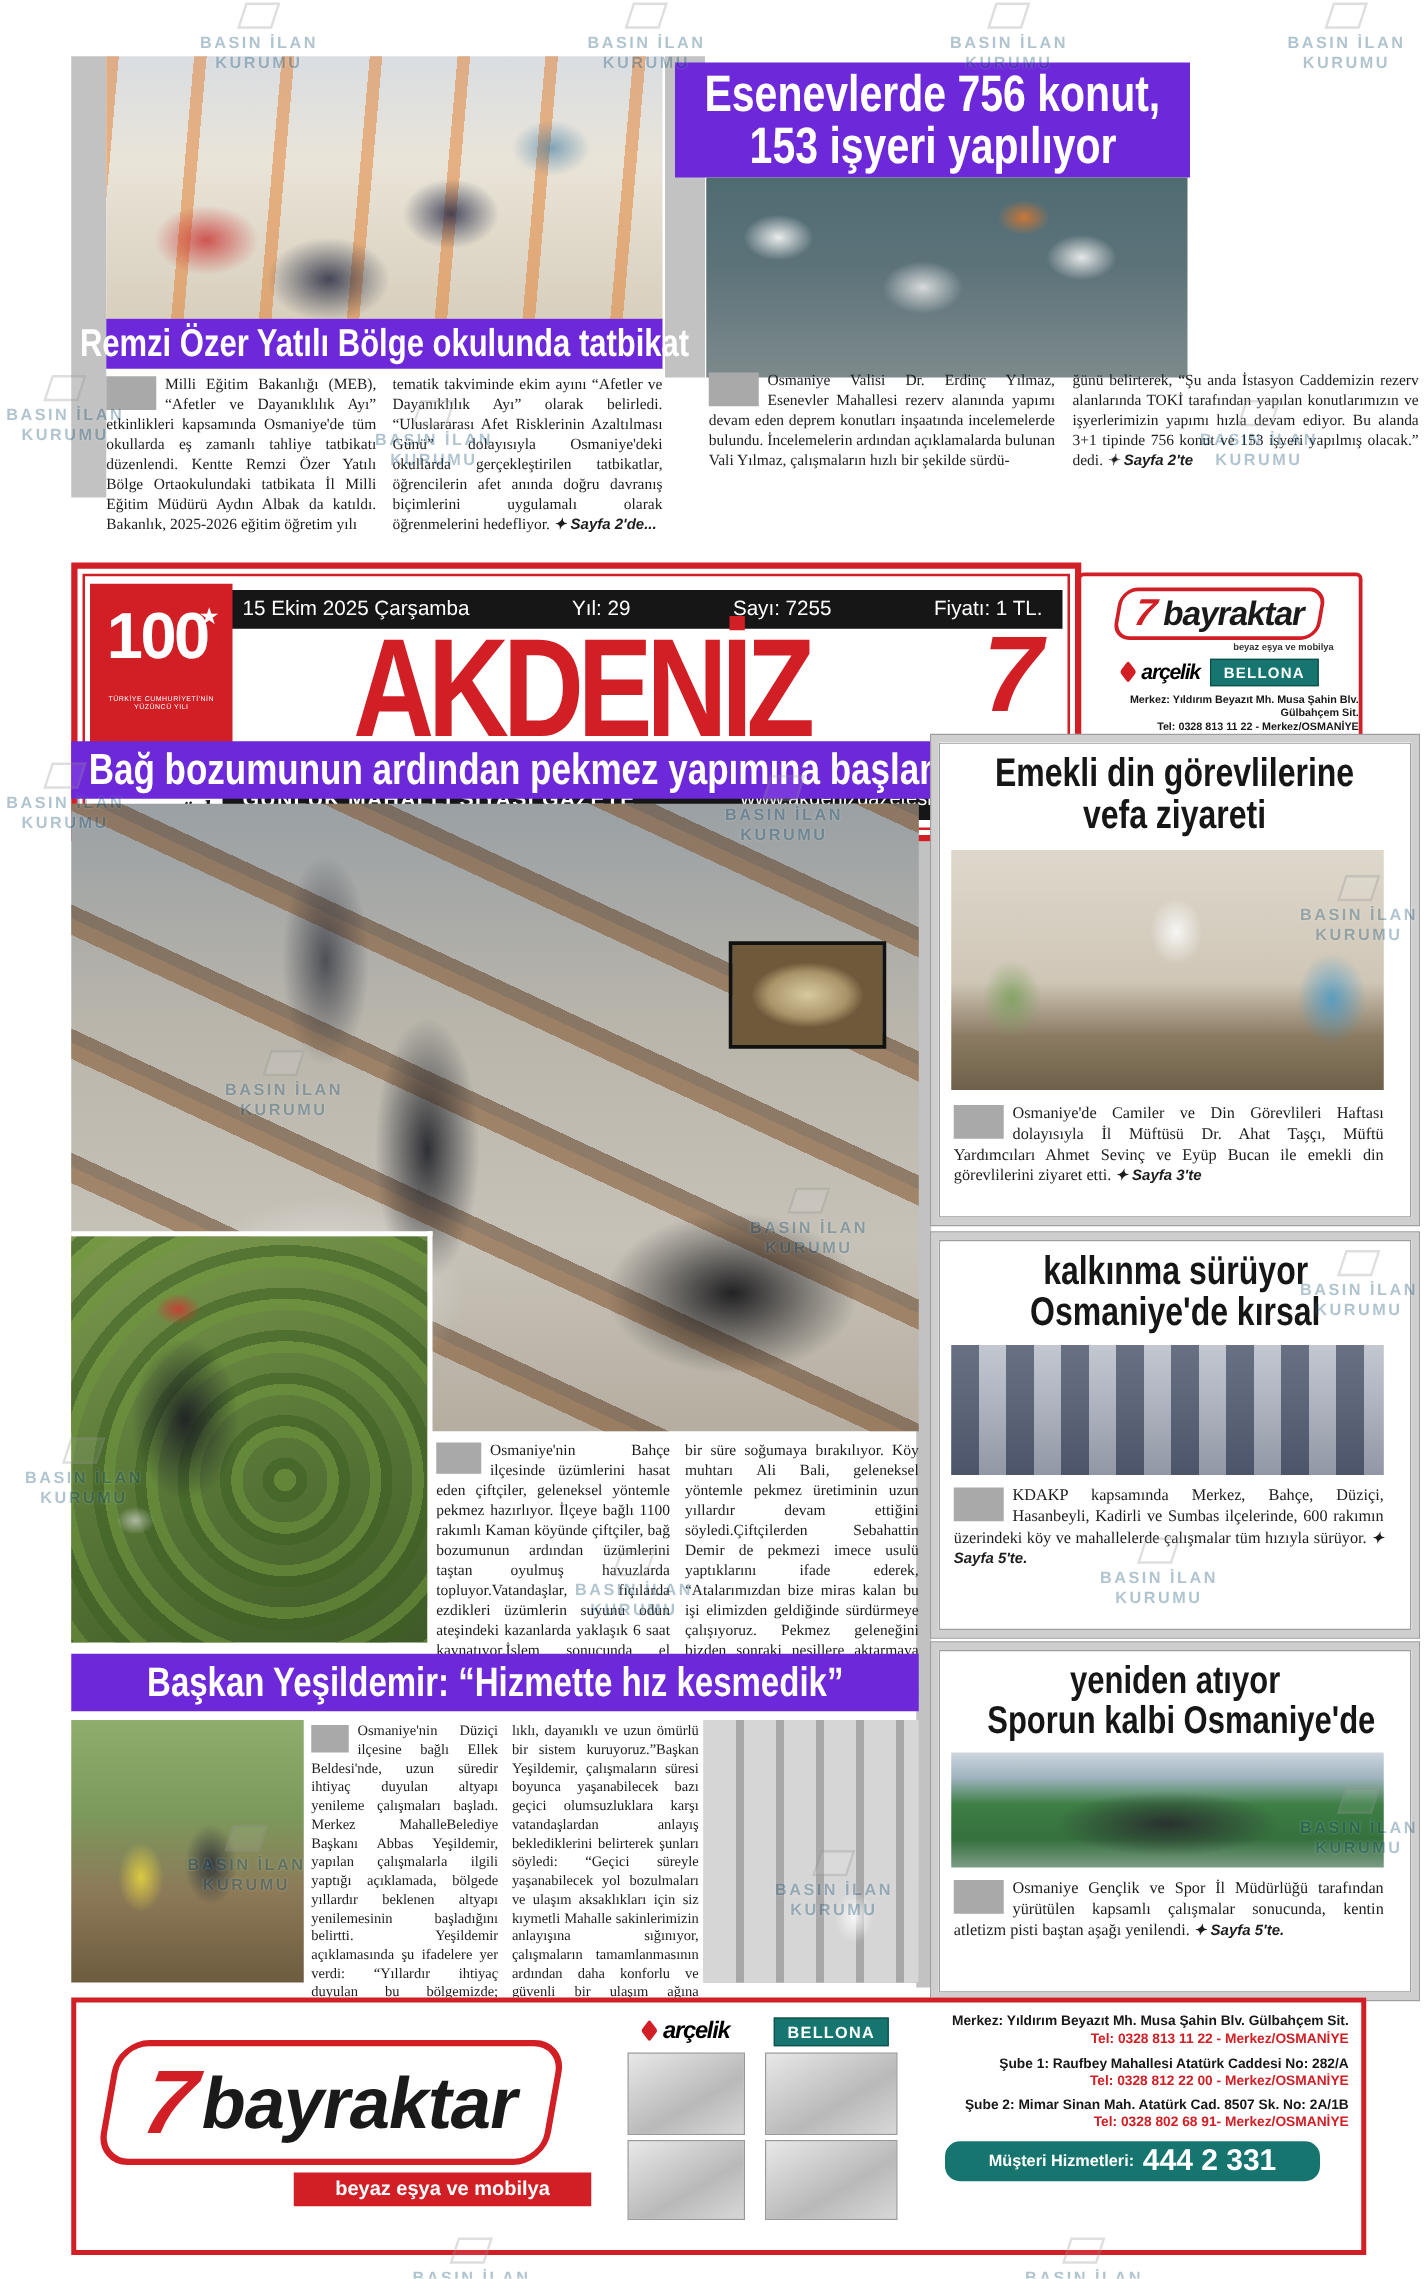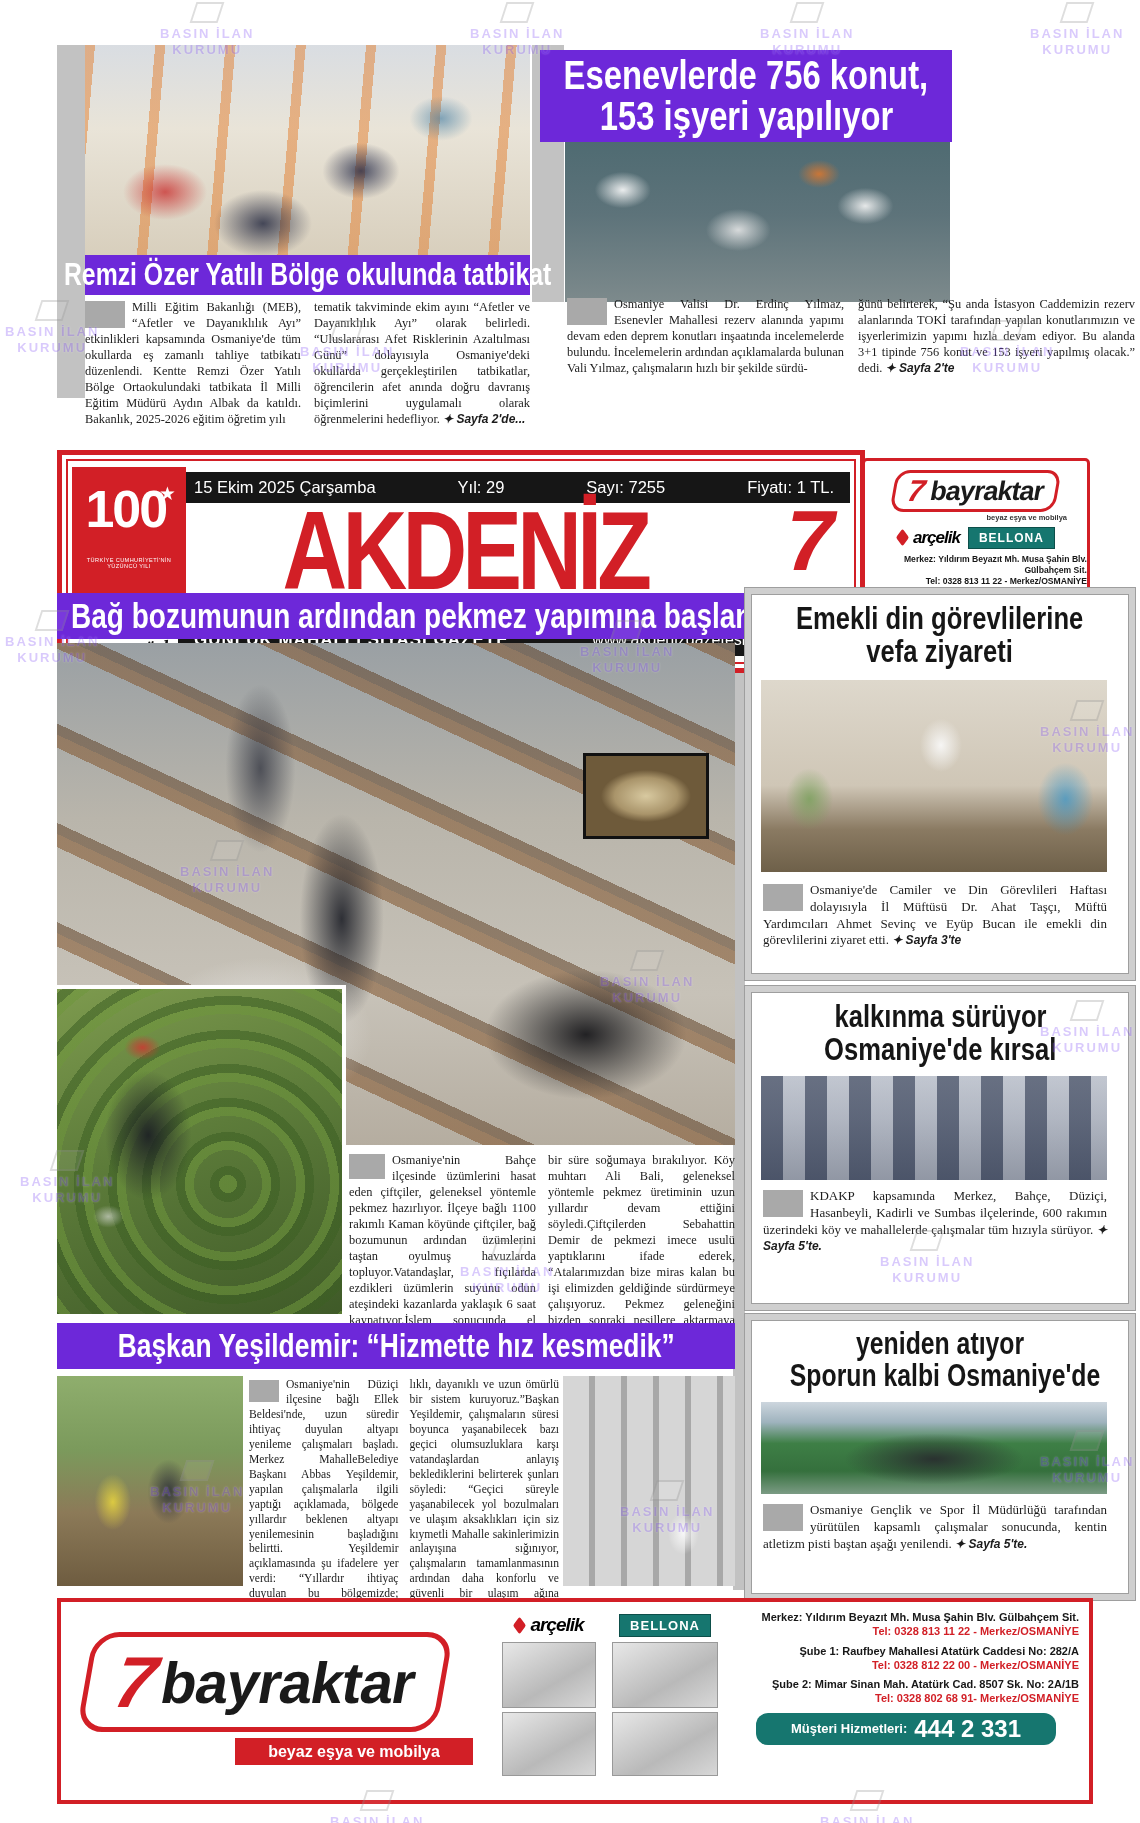--- a/index.html
+++ b/index.html
@@ -1,21 +1,21 @@
 <!DOCTYPE html>
 <html><head>
 <meta charset="utf-8">
 <style>
   html,body{margin:0;padding:0;background:#ffffff;}
   #page{position:relative;width:1140px;height:1823px;background:#fff;overflow:hidden;
         font-family:"Liberation Sans",sans-serif;color:#111;}
   .abs{position:absolute;}
   
   #wm-layer{position:absolute;inset:0;z-index:6;pointer-events:none;opacity:.32;}
-  .wm{position:absolute;color:#8b5cf6;font-size:13px;font-weight:bold;letter-spacing:2px;
+  .wm{position:absolute;color:#0c4a6e;font-size:13px;font-weight:bold;letter-spacing:2px;
       text-align:center;line-height:1.25;text-shadow:0 0 2px #fff;}
   .wm .cube{display:block;width:24px;height:17px;border:2px solid #9a9a9a;margin:0 auto 3px;
       transform:skewX(-18deg);background:rgba(255,255,255,.25);}
   
   .gut{position:absolute;background:#c2c2c2;}
   
   .hbar{position:absolute;background:#6d28d9;display:flex;align-items:center;justify-content:center;}
   .hbar .cond{color:#fff;}
   .cond{display:inline-block;transform:scaleX(.8);transform-origin:center;white-space:nowrap;
         font-weight:800;font-family:"Liberation Sans",sans-serif;}

